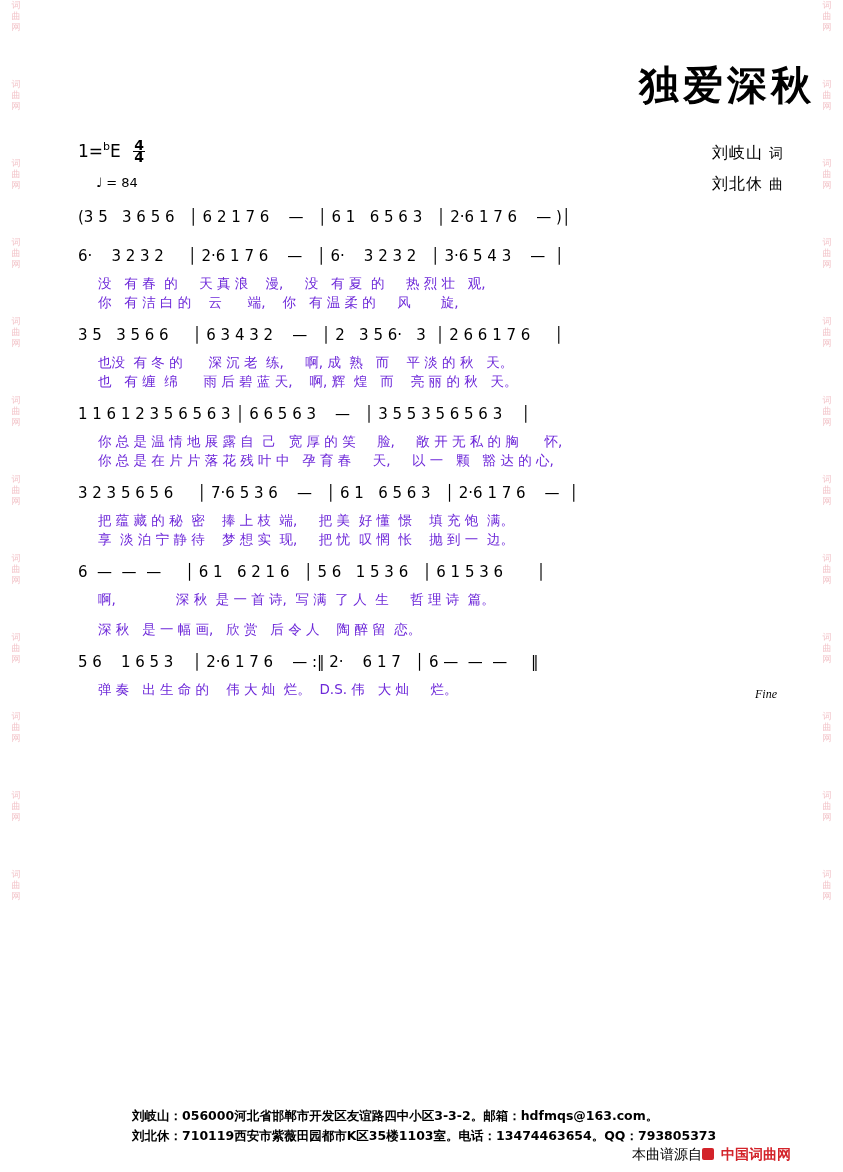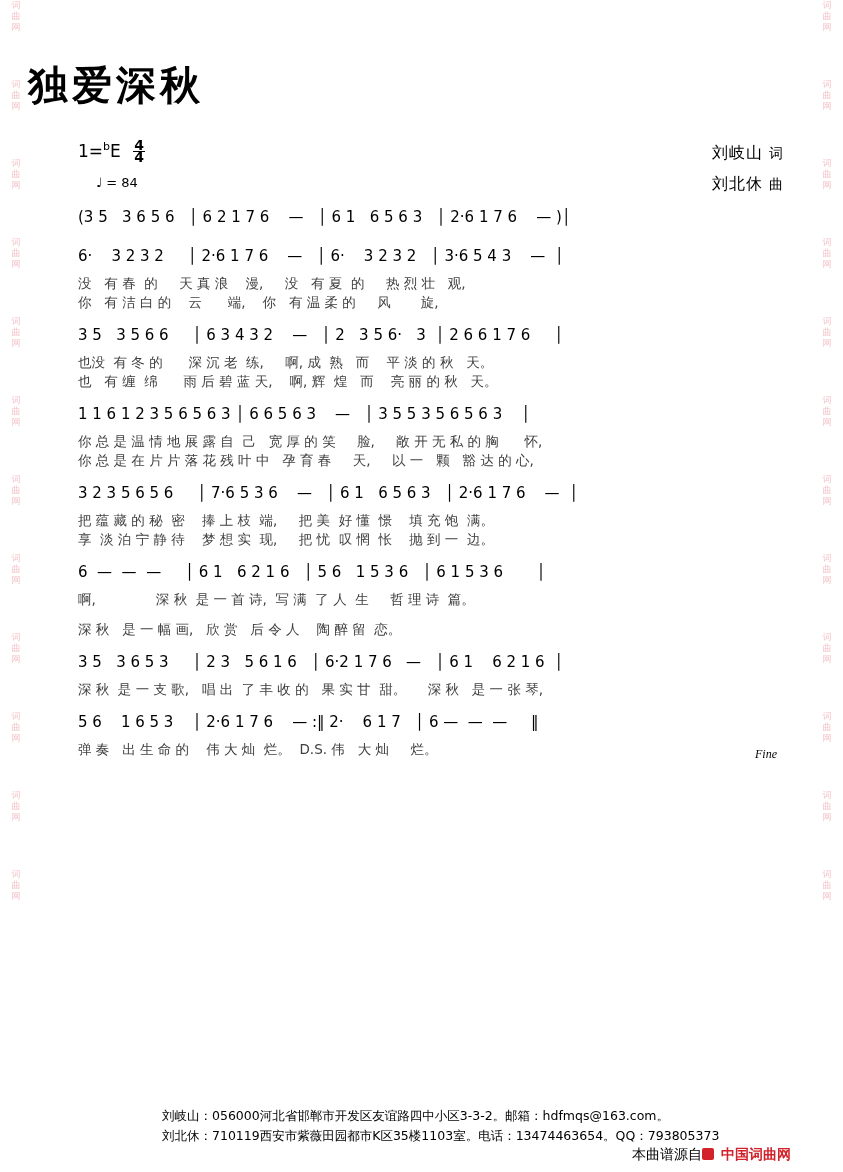--- a/index.html
+++ b/index.html
@@ -25,21 +25,21 @@
   .wm-col.left{left:2px;}
   .wm-col.right{right:2px;}
   .wm-block{margin-bottom:46px;text-align:center;}
   .wm-block span{display:block;}
 
   .sheet{
     position:absolute;left:28px;right:28px;top:0;bottom:0;
   }
 
   h1.title{
-    text-align:left;
+    text-align:right;
     font-size:40px;
     font-weight:bold;
     margin:0;
     padding-top:58px;
     letter-spacing:4px;
     font-family:"DejaVu Sans", sans-serif;
   }
 
   .credits{
     position:absolute;right:32px;top:138px;
@@ -72,34 +72,36 @@
     letter-spacing:0px;
     white-space:pre;
     line-height:26px;
     height:30px;
   }
   .lyric{
     font-family:"DejaVu Sans", sans-serif;
     font-size:13.5px;
     white-space:pre;
     line-height:21px;
-    color:#404040;
+    color:#6d28d9;
+    margin-left:20px;
   }
   .lyric2{margin-top:-2px;}
   .fine{
     position:absolute;right:6px;bottom:-2px;
     font-size:12px;font-style:italic;
     font-family:"Liberation Serif", serif;
   }
 
   .footer{
-    position:absolute;left:134px;right:20px;bottom:26px;
+    position:absolute;left:104px;right:20px;bottom:26px;
     font-size:12.5px;
     line-height:20px;
     font-family:"DejaVu Sans", sans-serif;
+    font-weight:bold;
   }
   .source{
     position:absolute;right:24px;bottom:8px;
     font-size:14px;
     font-family:"DejaVu Sans", sans-serif;
   }
   .source .site{color:#d3232a;font-weight:bold;margin-left:4px;}
   .sq{display:inline-block;width:12px;height:12px;background:#d3232a;border-radius:2px;margin-right:3px;vertical-align:-1px;}
 </style>
 </head>
@@ -286,24 +288,20 @@
 
     <div class="system">
       <div class="notes">6  —  —  —     │ 6 1   6 2 1 6   │ 5 6   1 5 3 6   │ 6 1 5 3 6       │</div>
       <div class="lyric">啊,              深 秋  是 一 首 诗,  写 满  了 人  生     哲 理 诗  篇。</div>
     </div>
 
     <div class="system">
       <div class="lyric">深 秋   是 一 幅 画,   欣 赏   后 令 人    陶 醉 留  恋。</div>
     </div>
 
-    <div class="system">
-      <div class="notes">3 5   3 6 5 3     │ 2 3   5 6 1 6   │ 6·2 1 7 6   —   │ 6 1    6 2 1 6  │</div>
-      <div class="lyric">深 秋  是 一 支 歌,   唱 出  了 丰 收 的   果 实 甘  甜。     深 秋   是 一 张 琴,</div>
-    </div>
 
     <div class="system">
       <div class="notes">5 6    1 6 5 3    │ 2·6 1 7 6    — :‖ 2·    6 1 7   │ 6 —  —  —     ‖</div>
       <div class="lyric">弹 奏   出 生 命 的    伟 大 灿  烂。  D.S. 伟   大 灿     烂。</div>
       <div class="fine">Fine</div>
     </div>
 
   </div>
 
   <div class="footer">

